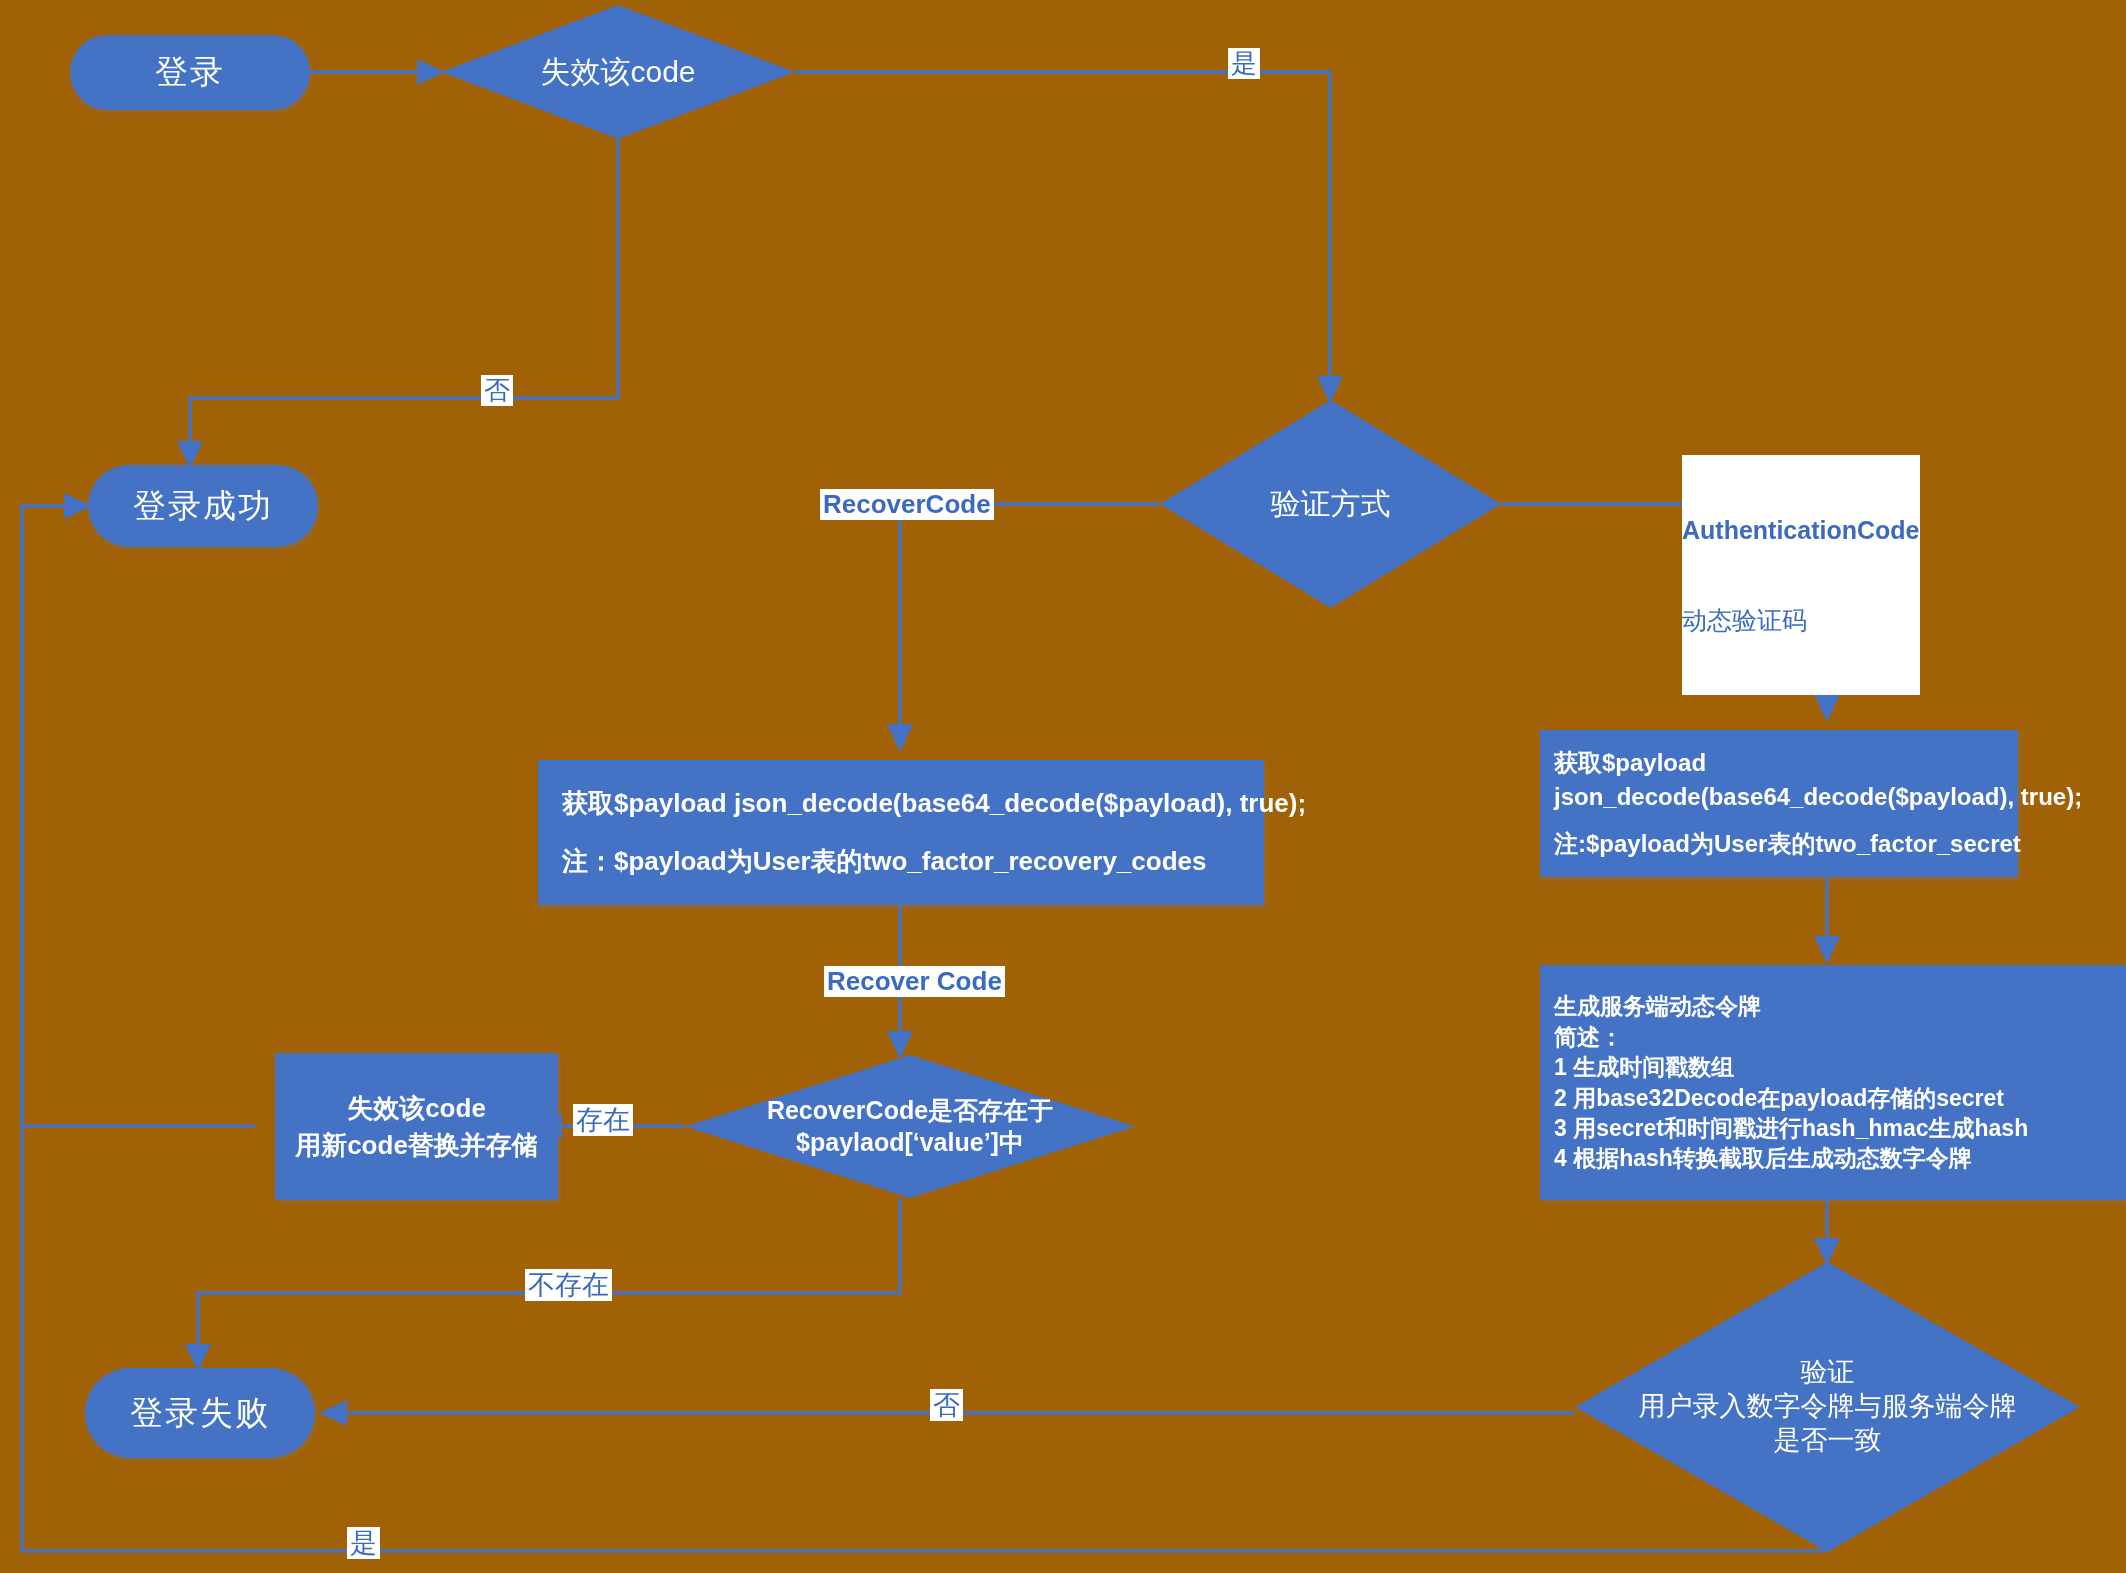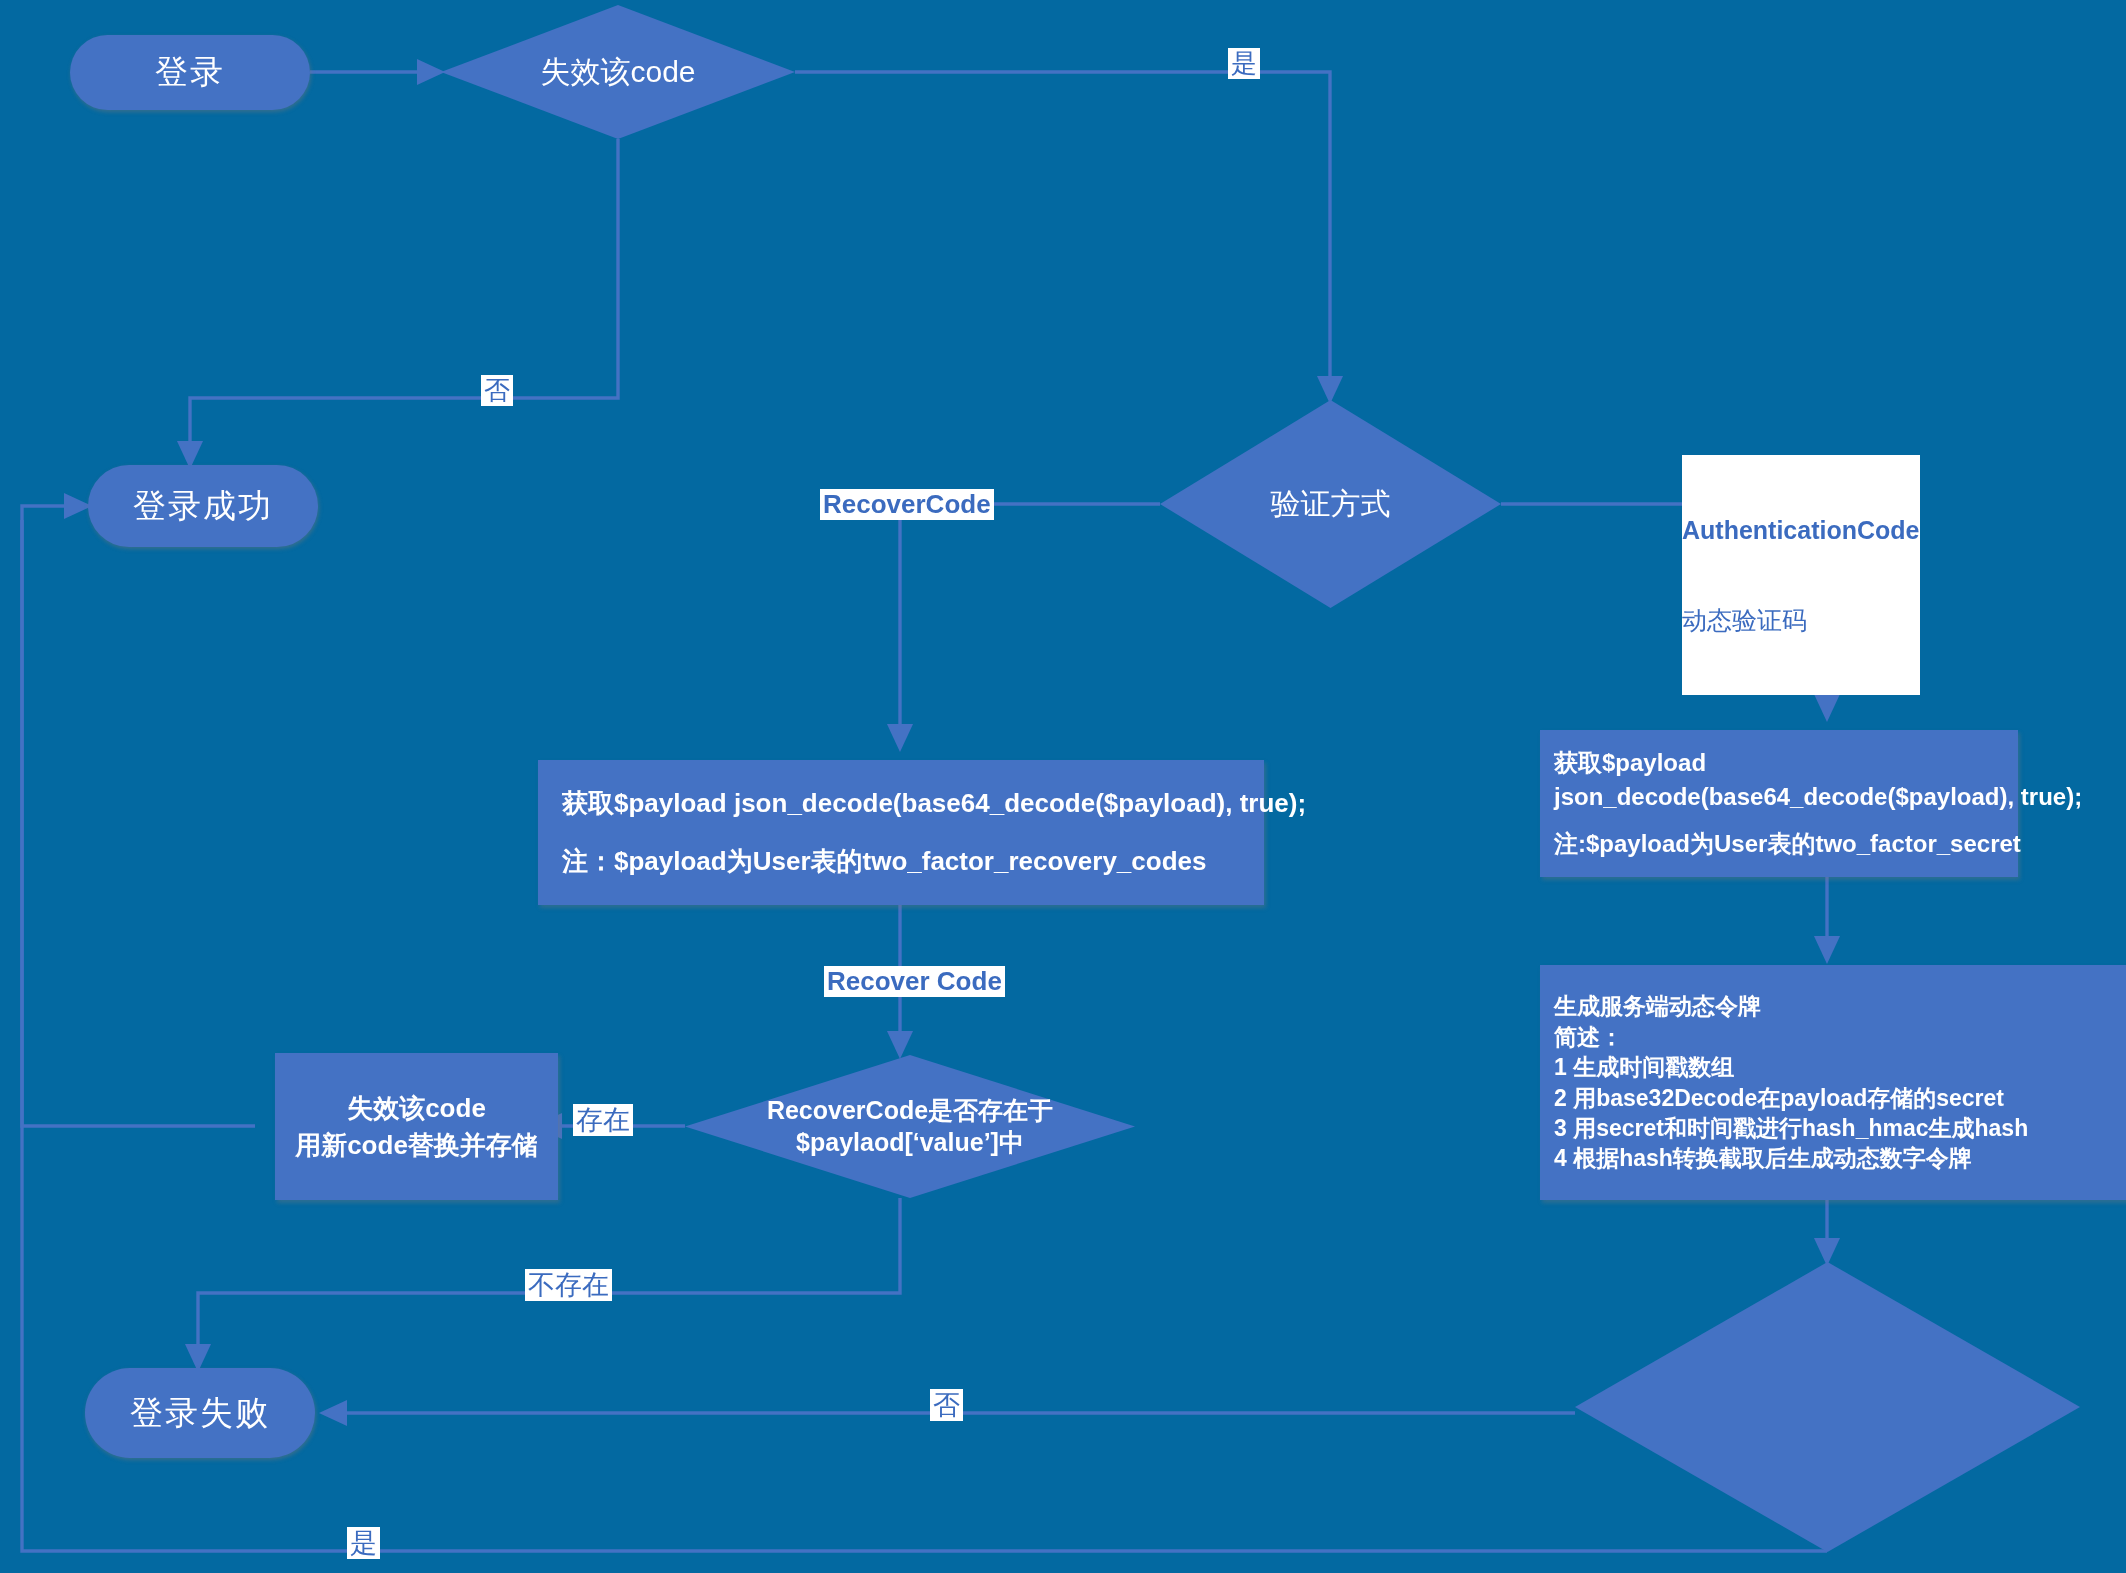--- a/index.html
+++ b/index.html
@@ -4,21 +4,21 @@
 <style>
   html,body{margin:0;padding:0;background:#ffffff;}
   body{
     font-family:"Liberation Sans","DejaVu Sans",sans-serif;
     -webkit-font-smoothing:antialiased;
   }
   #canvas{
     position:relative;
     width:2126px;
     height:1573px;
-    background:#0369a1;
+    background:#a16207;
     overflow:hidden;
   }
   svg#edges{
     position:absolute;
     left:0;top:0;
     width:2126px;height:1573px;
     pointer-events:none;
   }
   .node{position:absolute;box-sizing:border-box;}
 
@@ -163,20 +163,25 @@
     </span>
   </div>
 
   <div class="node process center" style="left:255px;top:1053px;width:283px;height:147px;font-size:26px;line-height:1.4;margin-left:20px;">
     <span class="line">失效该code</span>
     <span class="line">用新code替换并存储</span>
   </div>
 
   <div class="node decision" style="left:1575px;top:1262px;width:505px;height:290px;">
     <span class="dshape"></span>
+    <span class="dtext" style="font-size:27px;">
+      <span style="display:block;">验证</span>
+      <span style="display:block;">用户录入数字令牌与服务端令牌</span>
+      <span style="display:block;">是否一致</span>
+    </span>
   </div>
 
   <div class="node terminator" style="left:85px;top:1368px;width:230px;height:90px;">
     <span>登录失败</span>
   </div>
 
   <div class="edge-label plain" style="left:1228px;top:48px;font-size:26px;">是</div>
 
   <div class="edge-label plain" style="left:481px;top:375px;font-size:26px;">否</div>
 

